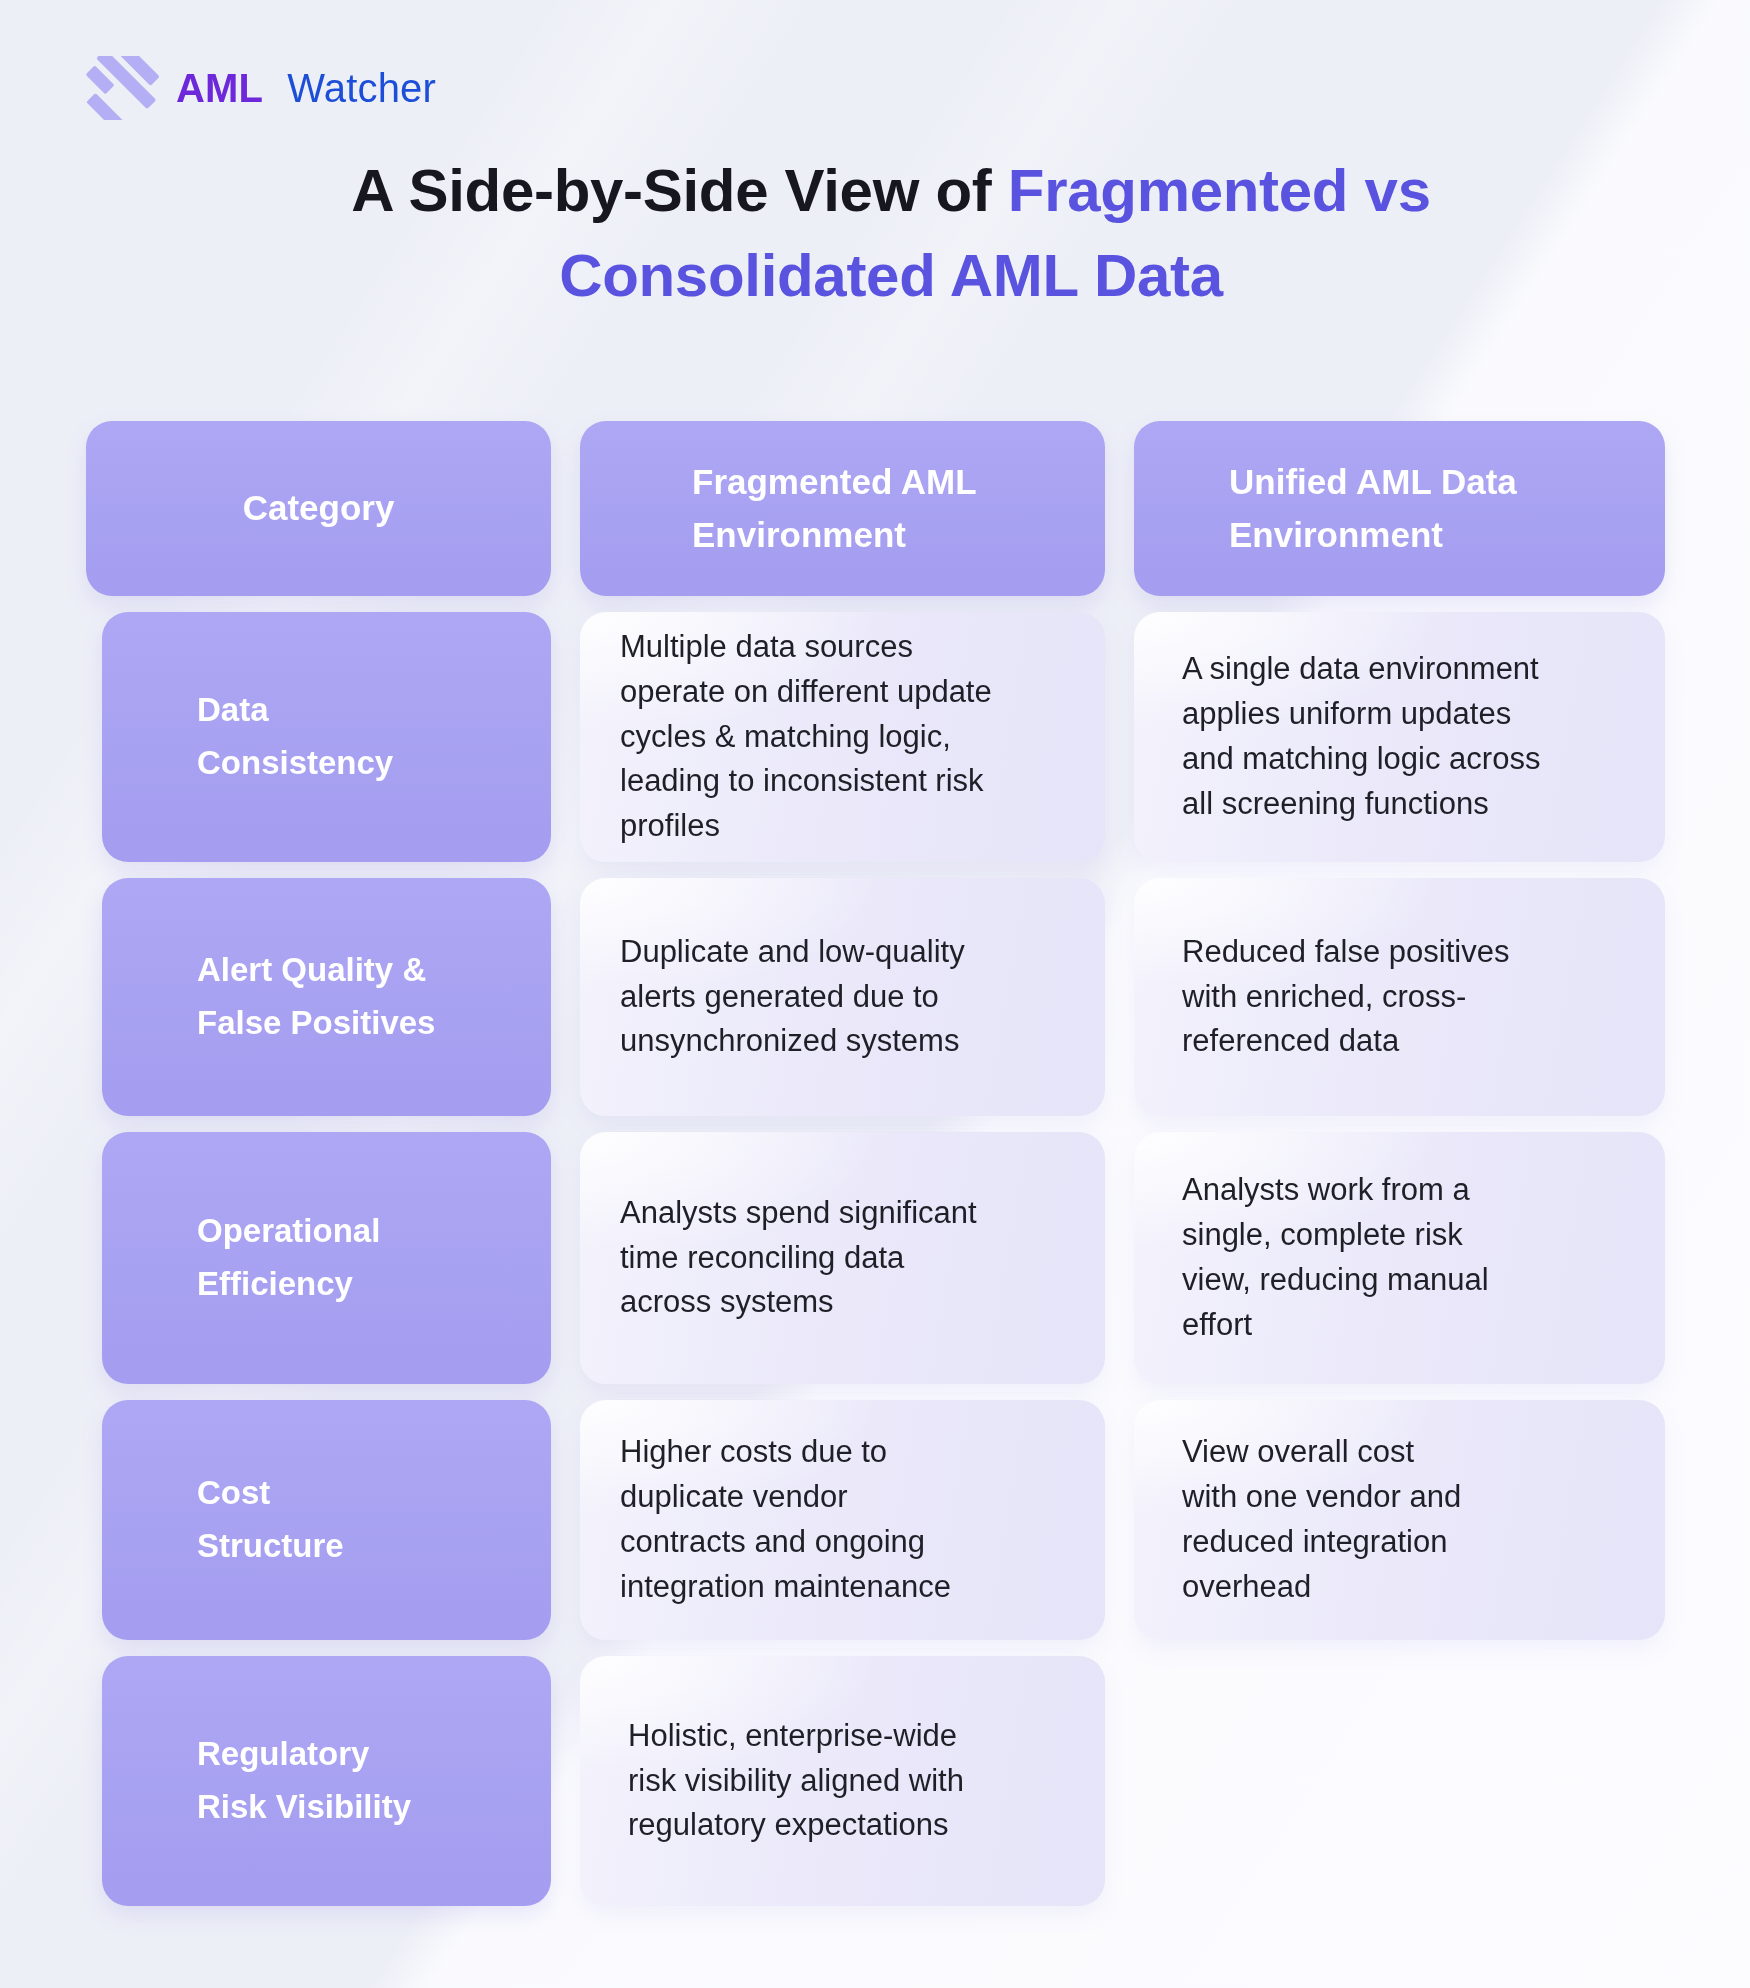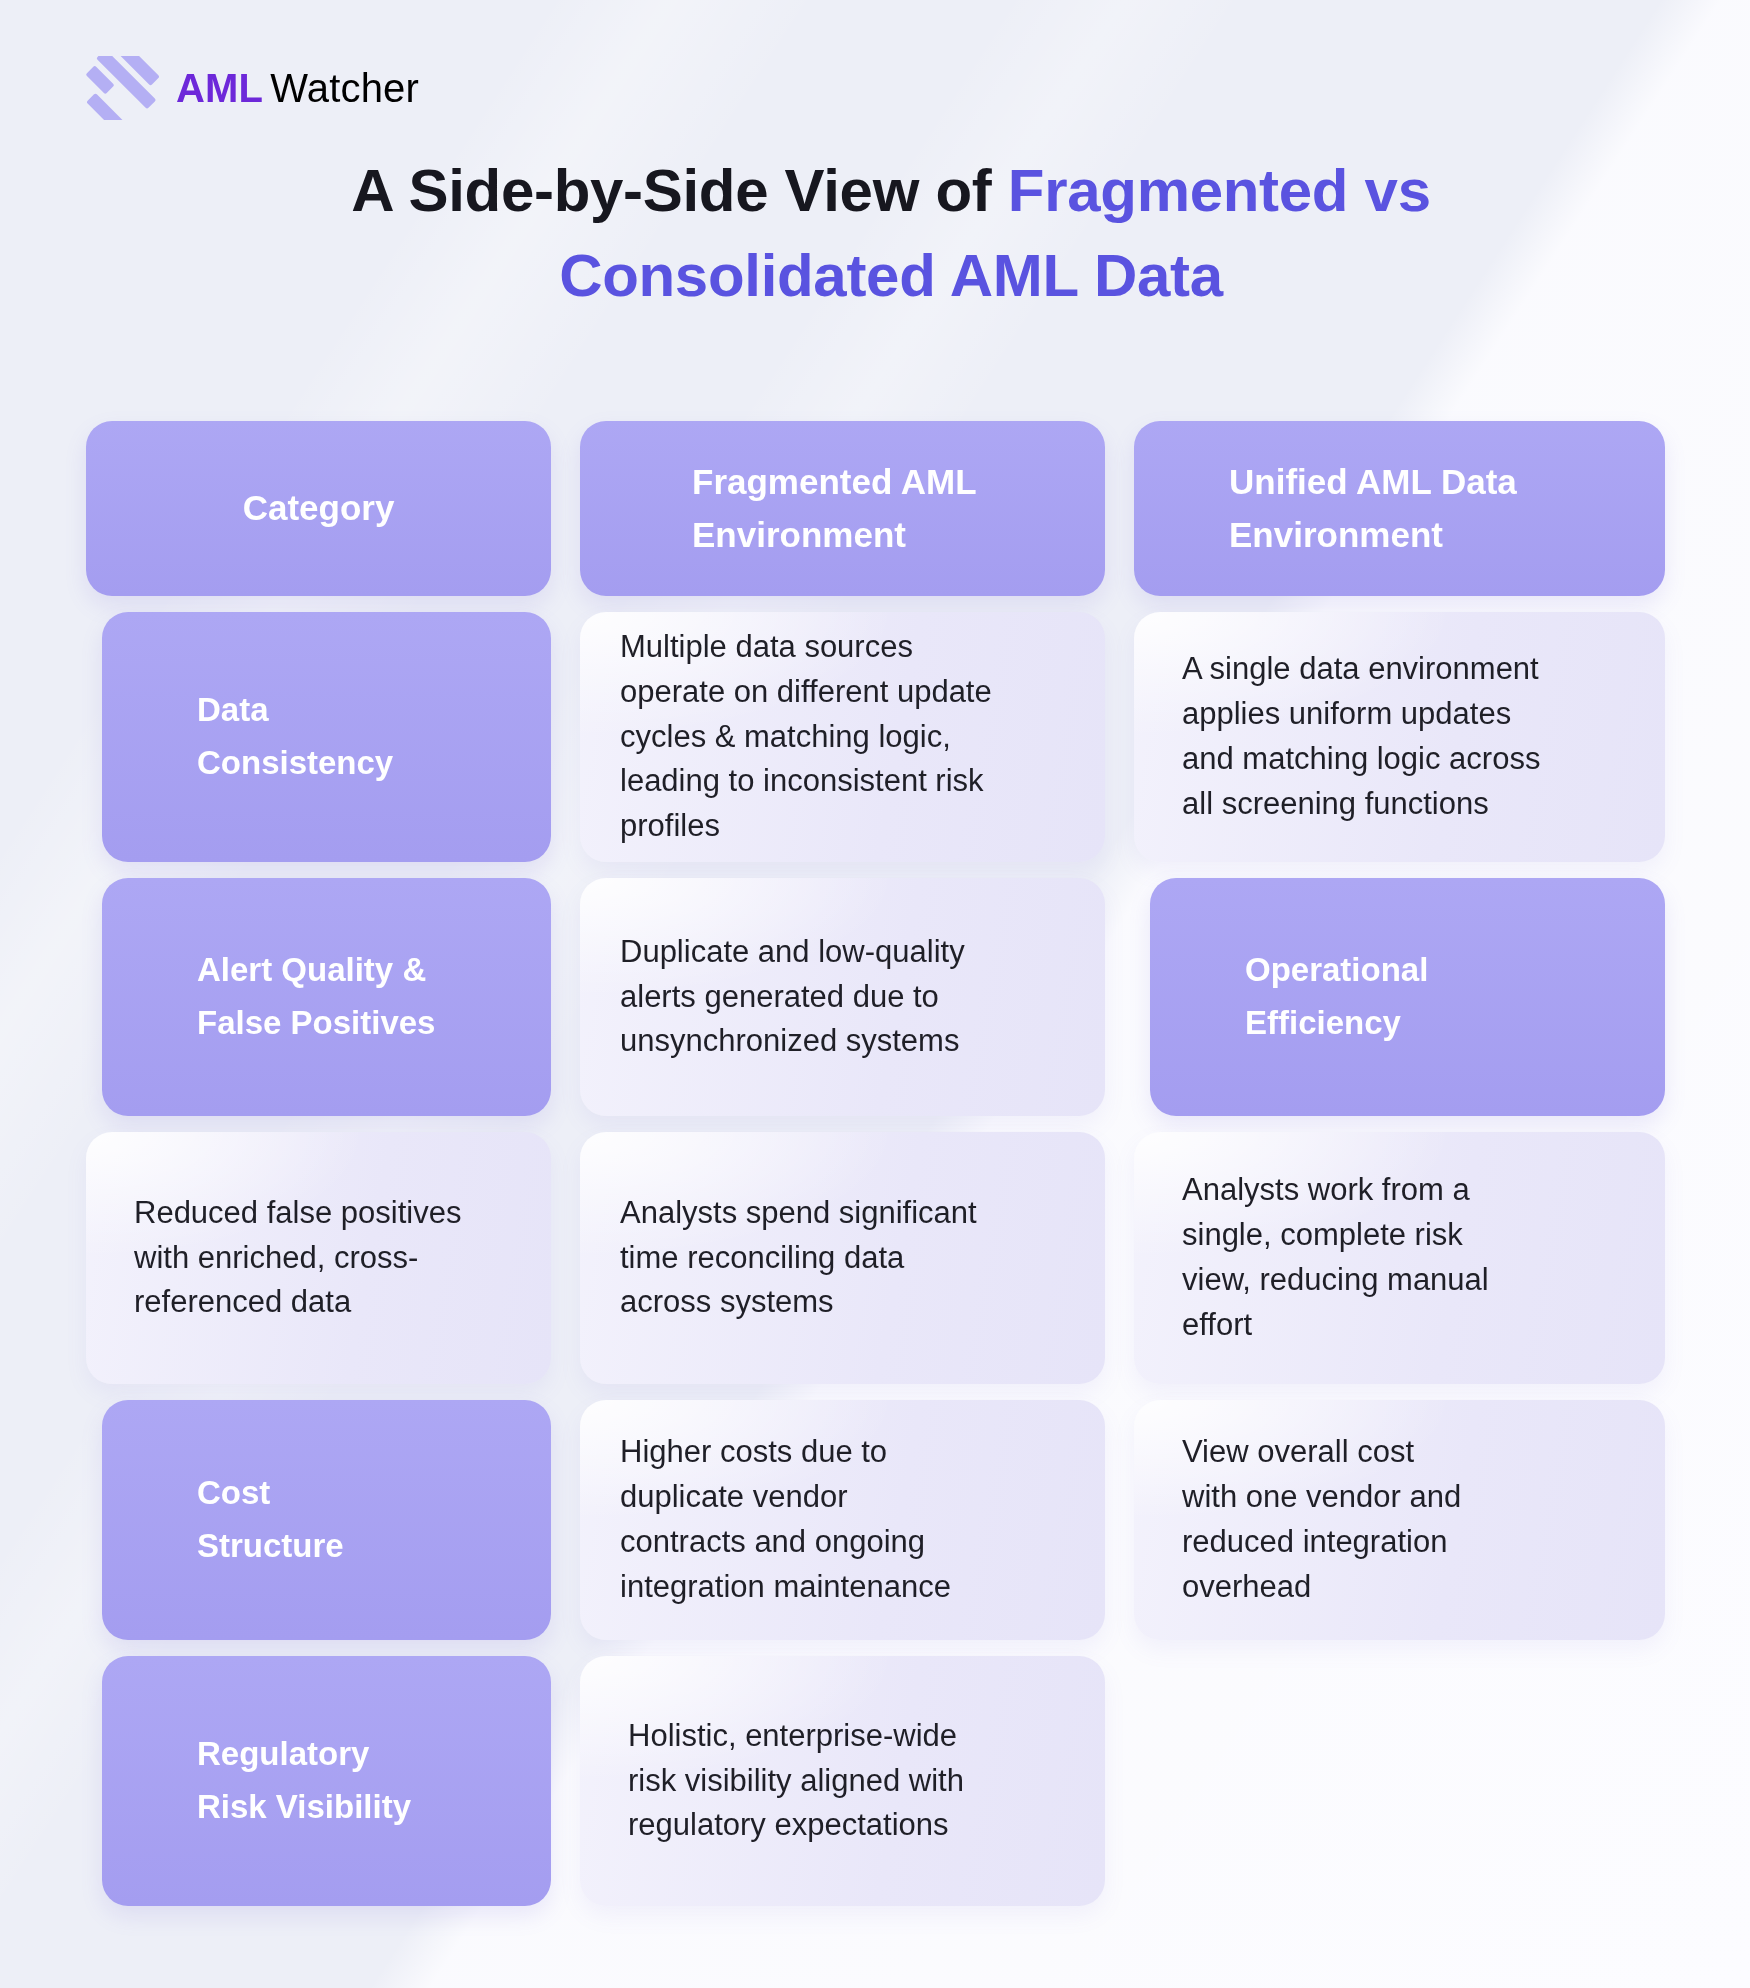--- a/index.html
+++ b/index.html
@@ -31,21 +31,21 @@
         rgba(255,255,255,0.25) 37%,
         rgba(255,255,255,0) 41%);
   }
   .brand {
     position:absolute; top:56px; left:86px;
     display:flex; align-items:center; gap:16px; z-index:2;
   }
   .logo-icon { display:block; width:74px; height:64px; }
   .brand-name { font-size:40px; letter-spacing:0.2px; white-space:nowrap; }
   .brand-bold  { font-weight:700; color:#6d28d9; }
-  .brand-light { font-weight:400; color:#000000; margin-left:7px;text-align:center; }
+  .brand-light { font-weight:400; color:#1d4ed8; margin-left:24px;text-align:center; }
 
   .title {
     position:absolute; top:148px; left:16px; width:100%; z-index:2;
     text-align:center;
     font-size:60px; font-weight:700; line-height:1.42;
     letter-spacing:-0.3px; color:#17171f;
   }
   .t-purple { color:#5a53e0; white-space:pre-line; }
 
   .table {
@@ -121,26 +121,26 @@
   <div class="cell cell-light c3">A single data environment
 applies uniform updates
 and matching logic across
 all screening functions</div>
 
   <div class="cell cell-purple cat">Alert Quality &amp;
 False Positives</div>
   <div class="cell cell-light c2">Duplicate and low-quality
 alerts generated due to
 unsynchronized systems</div>
-  <div class="cell cell-purple cat">Operational
-Efficiency</div>
-
   <div class="cell cell-light c3">Reduced false positives
 with enriched, cross-
 referenced data</div>
+
+  <div class="cell cell-purple cat">Operational
+Efficiency</div>
   <div class="cell cell-light c2">Analysts spend significant
 time reconciling data
 across systems</div>
   <div class="cell cell-light c3">Analysts work from a
 single, complete risk
 view, reducing manual
 effort</div>
 
   <div class="cell cell-purple cat">Cost
 Structure</div>

